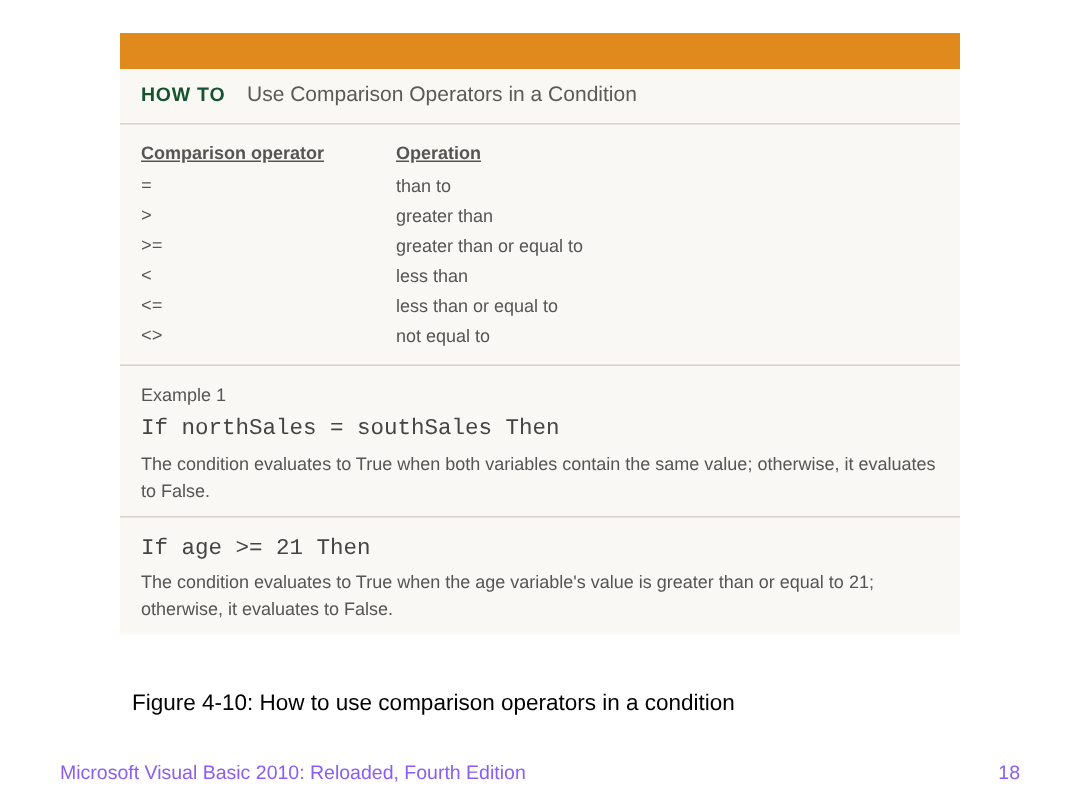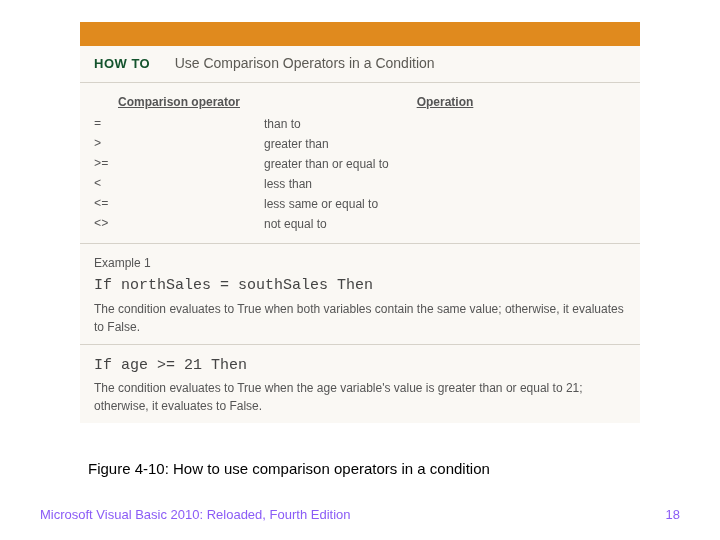--- a/index.html
+++ b/index.html
@@ -2,24 +2,24 @@
 <html><head>
 <meta charset="utf-8">
 <style>
   * { margin: 0; padding: 0; box-sizing: border-box; }
   body { width: 720px; height: 540px; background: #fff; font-family: Arial, Helvetica, sans-serif; color: #333; position: relative; }
   .slide { width: 720px; height: 540px; position: relative; }
   .figure-box { position: absolute; left: 80px; top: 22px; width: 560px; background: #faf8f4; }
   .orange-bar { background: #e08a1e; height: 24px; width: 100%; }
   .howto-row { padding: 8px 14px 10px 14px; border-bottom: 1px solid #d6d2c9; }
   .howto-label { color: #14532d; font-weight: bold; font-size: 13px; letter-spacing: 0.5px; }
-  .howto-title { color: #5c5a54; font-size: 14px; margin-left: 20px; }
+  .howto-title { color: #5c5a54; font-size: 14px; margin-left: 10px; }
   .section { padding: 10px 14px 8px 14px; border-bottom: 1px solid #d6d2c9; font-size: 12px; color: #555; line-height: 1.5; }
   .section:last-child { border-bottom: none; }
-  .tbl-head { display: flex; font-weight: bold; text-decoration: underline; margin-bottom: 4px; text-align: center; }
+  .tbl-head { display: flex; font-weight: bold; text-decoration: underline; margin-bottom: 4px; }
   .col1 { width: 170px; flex: 0 0 170px; }
   .col2 { flex: 1; }
   .tbl-row { display: flex; margin-bottom: 2px; font-family: 'Courier New', monospace; font-size: 12px; }
   .tbl-row .col2 { font-family: Arial, Helvetica, sans-serif; }
   .ex-label { margin-bottom: 3px; }
   .code { font-family: 'Courier New', monospace; font-size: 15px; color: #444; }
   .desc { font-size: 12px; color: #555; margin-top: 2px; }
   .caption { position: absolute; left: 88px; top: 460px; font-size: 15px; color: #000; }
   .footer { position: absolute; bottom: 18px; left: 40px; right: 40px; display: flex; justify-content: space-between; font-size: 13px; color: #8b5cf6; }
 </style>
@@ -52,21 +52,21 @@
       <div class="tbl-row">
           <div class="col1">&gt;=</div>
           <div class="col2">greater than or equal to</div>
         </div>
       <div class="tbl-row">
           <div class="col1">&lt;</div>
           <div class="col2">less than</div>
         </div>
       <div class="tbl-row">
           <div class="col1">&lt;=</div>
-          <div class="col2">less same or equal to</div>
+          <div class="col2">less than or equal to</div>
         </div>
       <div class="tbl-row">
           <div class="col1">&lt;&gt;</div>
           <div class="col2">not equal to</div>
         </div>
     </div>
 
     <div class="section">
       <div class="ex-label">Example 1</div>
       <div class="code">If northSales = southSales Then</div>

